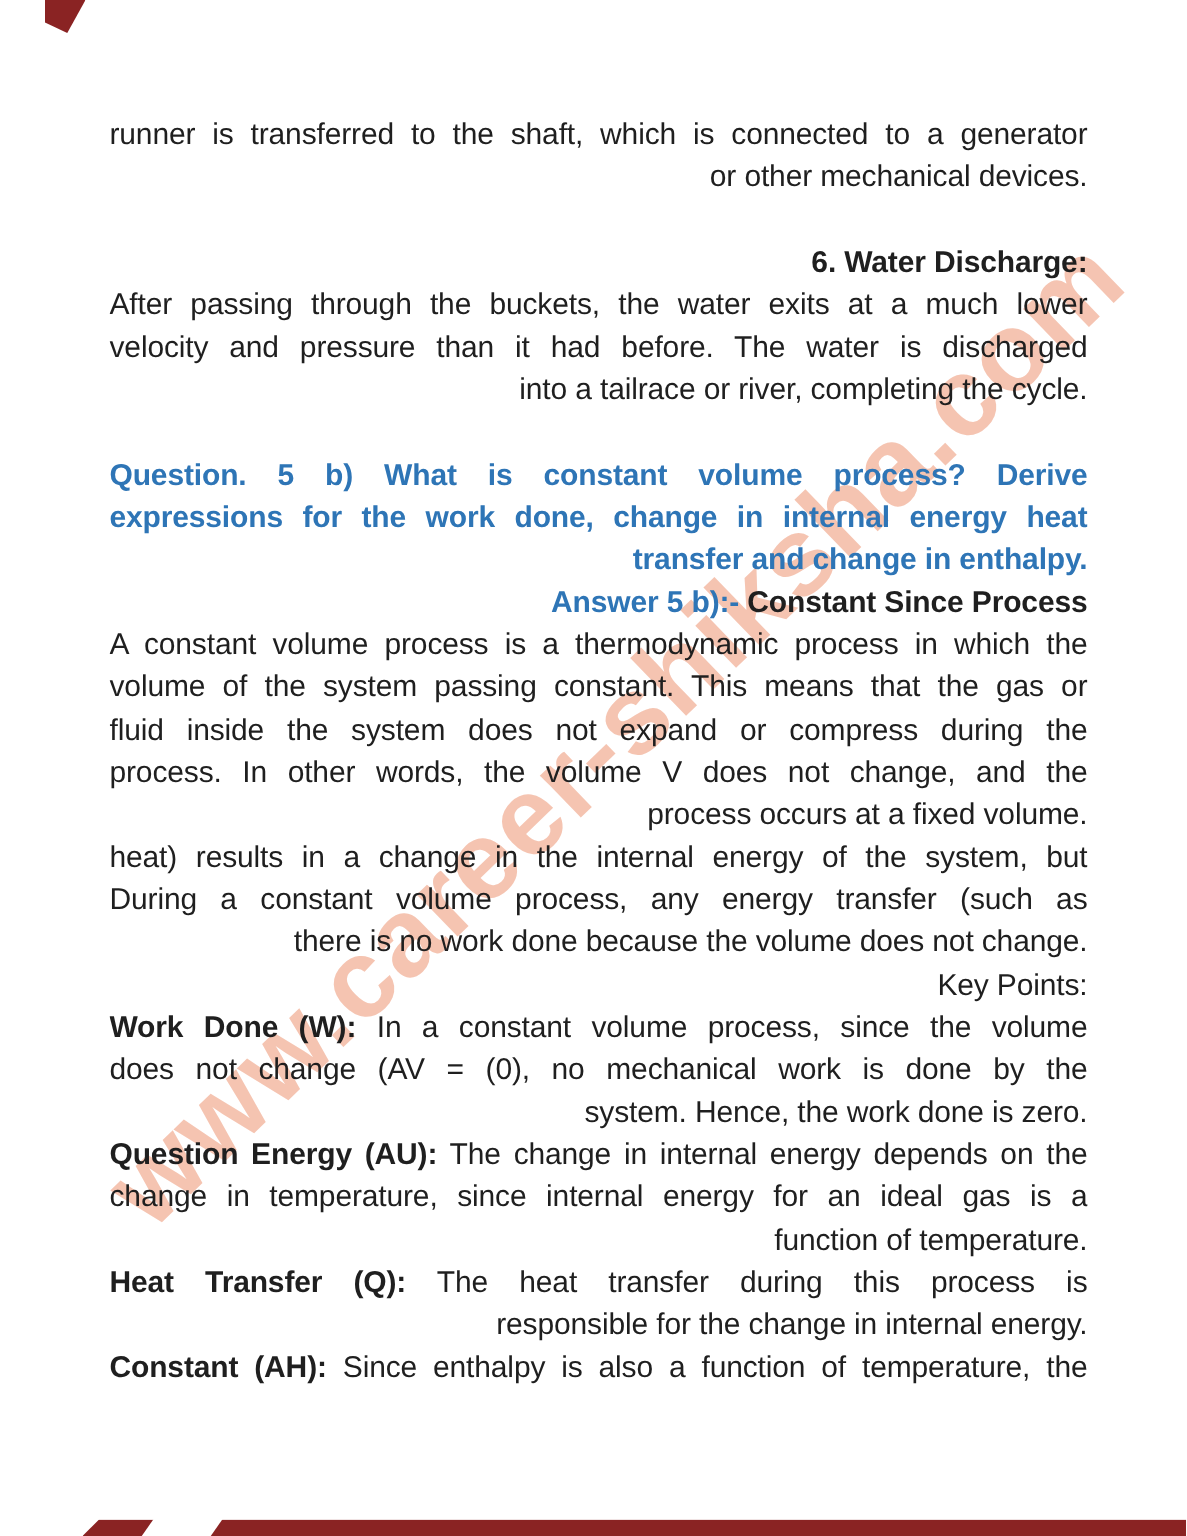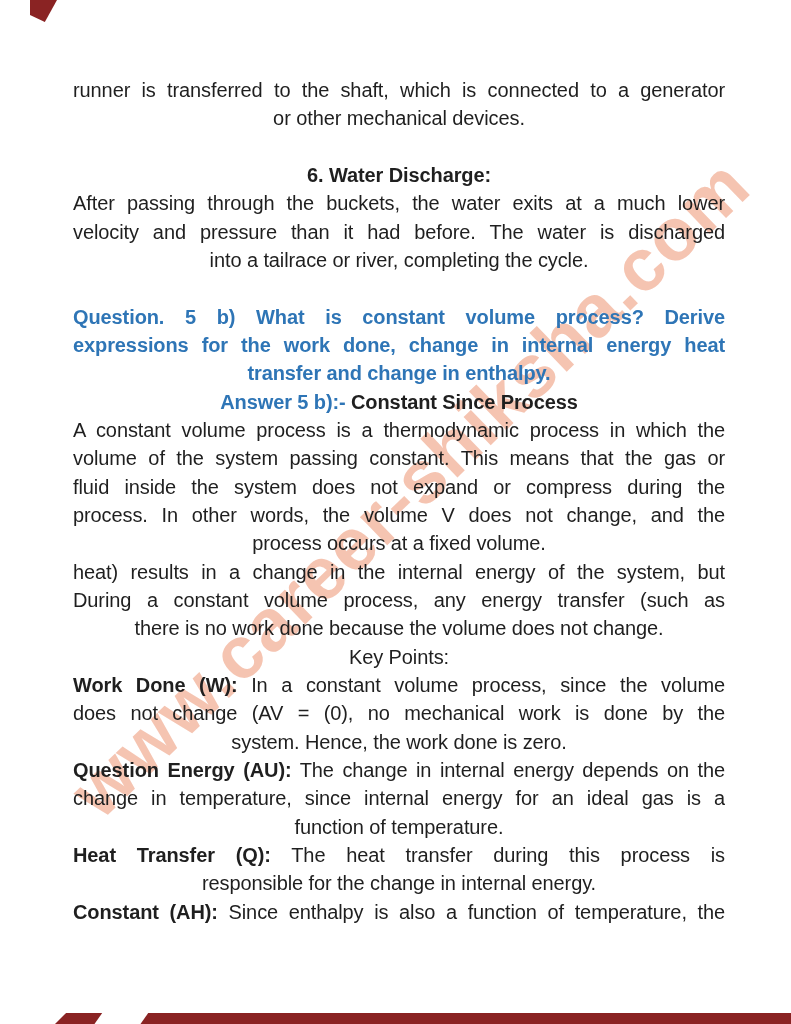--- a/index.html
+++ b/index.html
@@ -29,21 +29,21 @@
   .content{
     position:absolute;
     left:73px;top:76px;width:652px;
     font-size:20px;
     line-height:28.34px;
     letter-spacing:-0.1px;
     z-index:2;
   }
   .line{display:block;height:28.34px;overflow:hidden;white-space:normal;}
   .j{text-align:justify;text-align-last:justify;}
-  .l{text-align:center;}
+  .l{text-align:right;}
   .blank{display:block;height:28.34px;}
   .b{font-weight:bold;}
   .blue{color:#2e75b6;font-weight:bold;}
   
   .corner-tl{
     position:absolute;left:30px;top:0;width:27px;height:22px;
     background:#8a2323;
     clip-path:polygon(0 0,100% 0,55% 100%,0 68%);
     z-index:3;
   }

